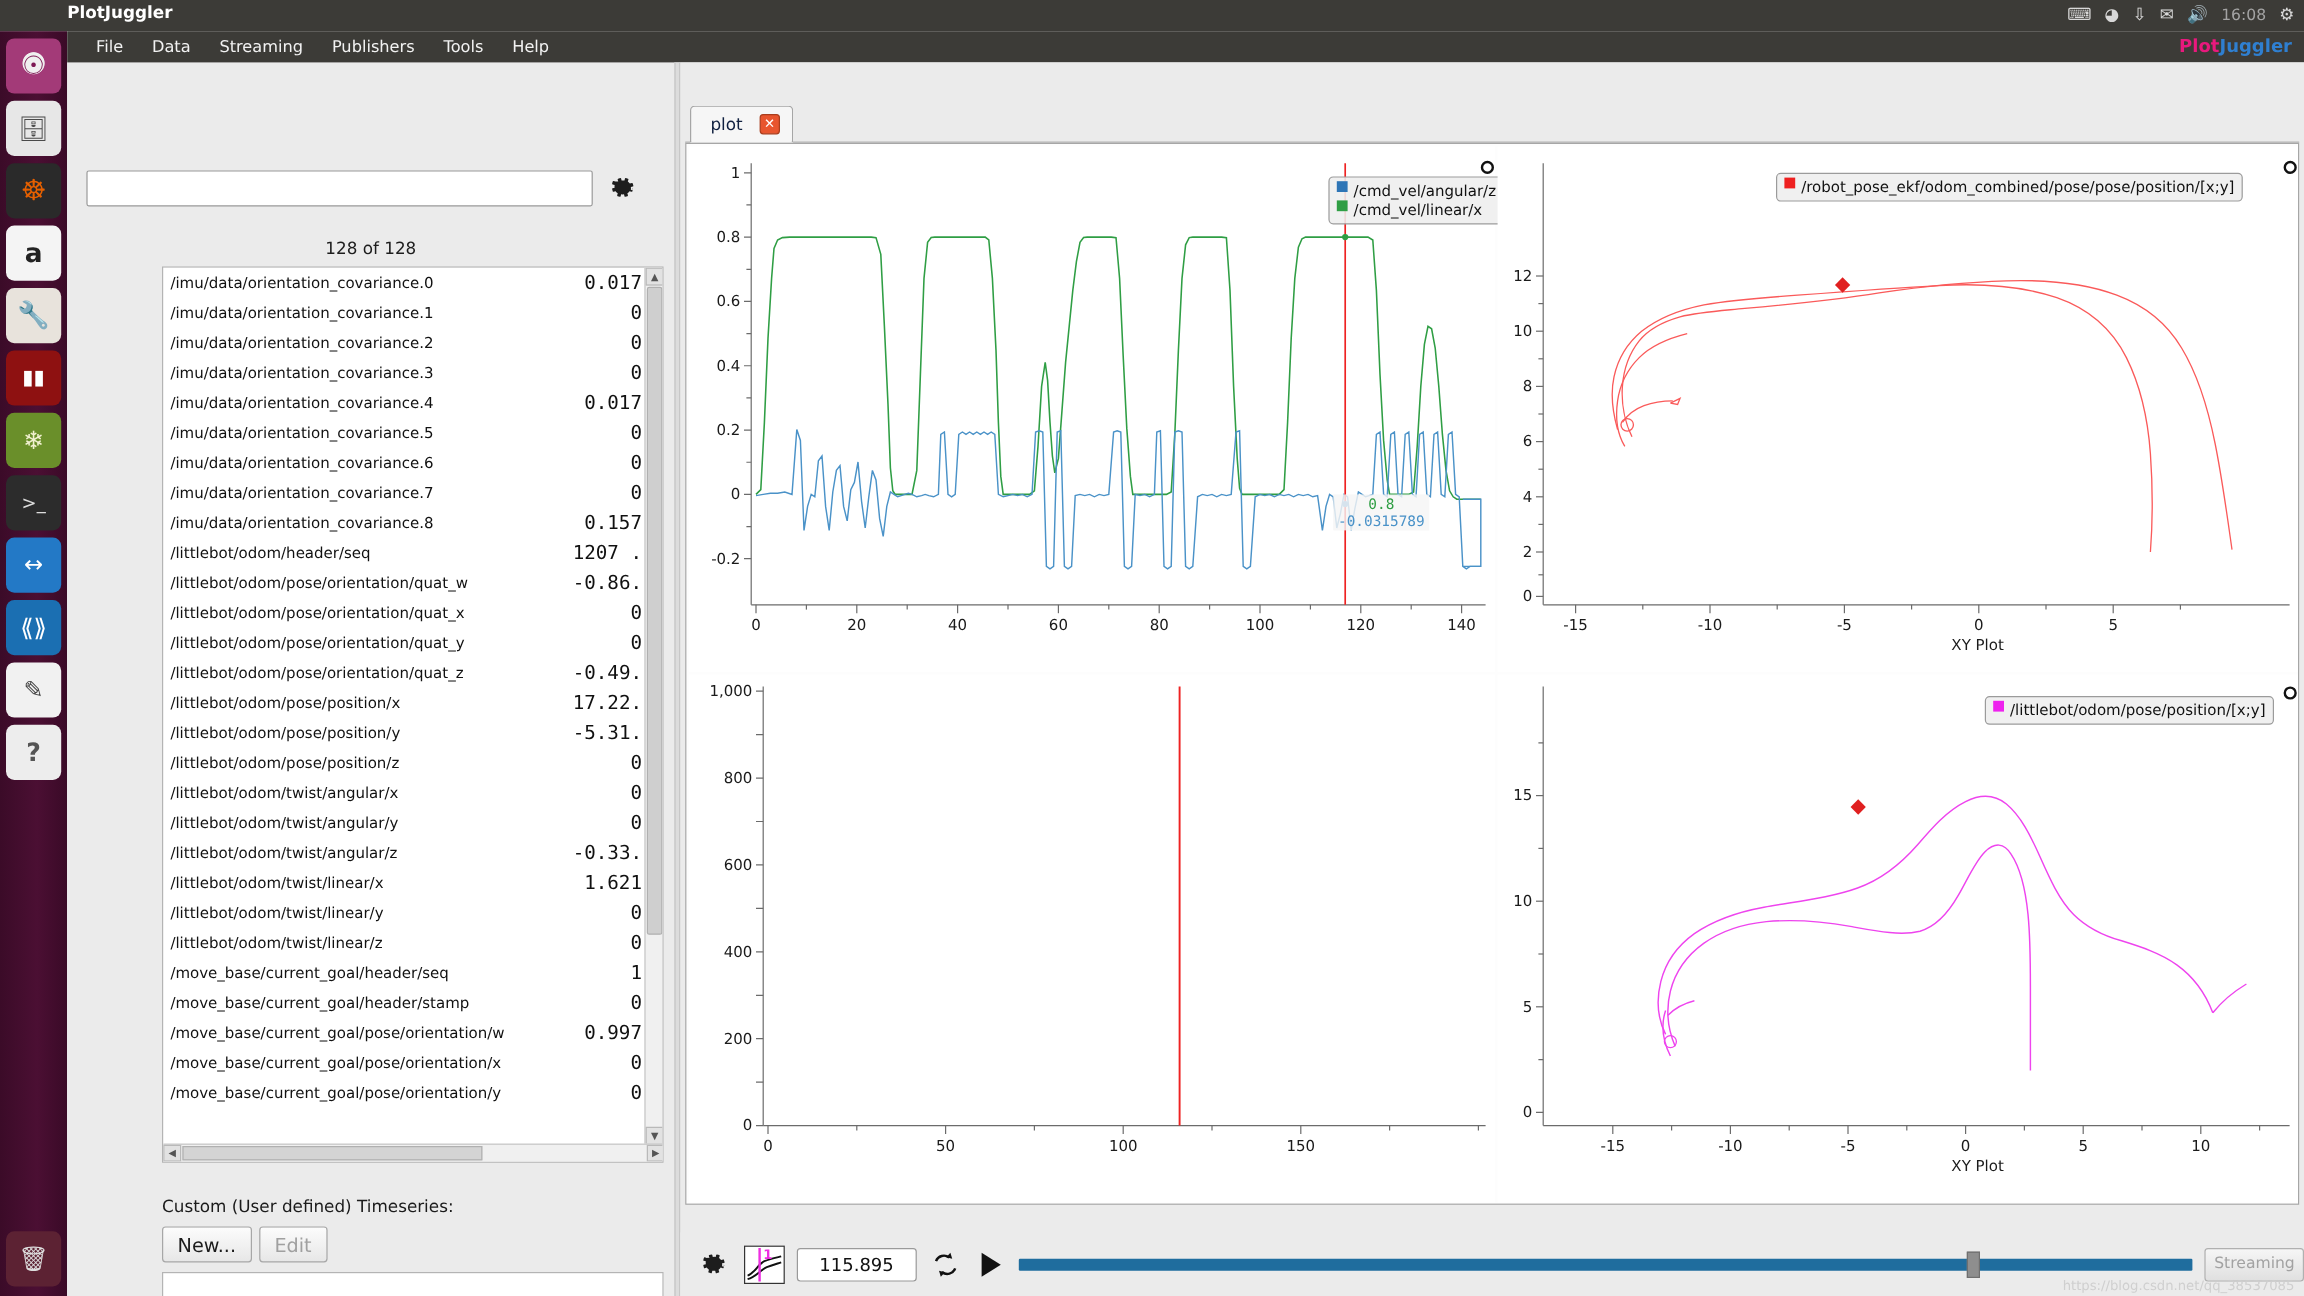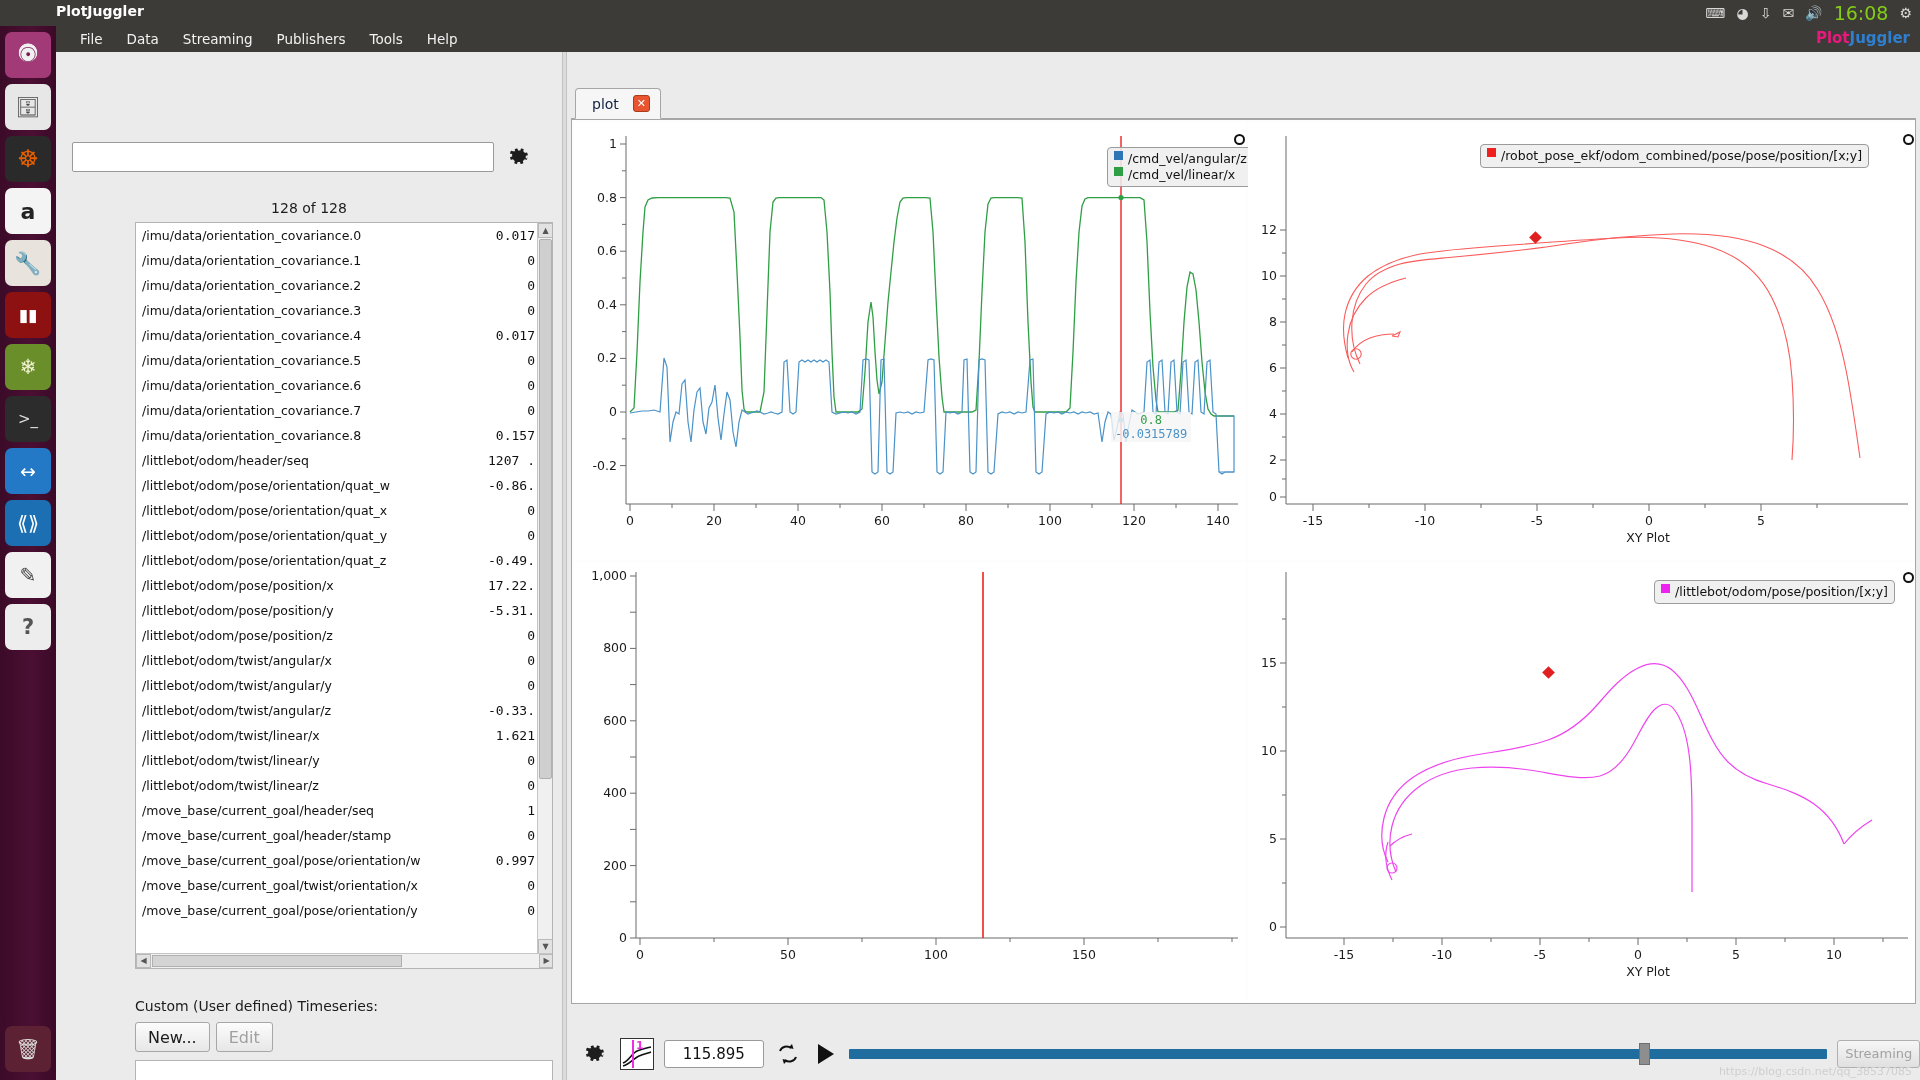--- a/index.html
+++ b/index.html
@@ -20,21 +20,21 @@
   #titlebar .apptitle {
     position: absolute; left: 56px; top: 3px;
     font-size: 14px; font-weight: bold; color: #ffffff;
   }
   #tray {
     position: absolute; right: 8px; top: 2px;
     display: flex; align-items: center; gap: 11px;
     font-size: 13px; color: #e6e6e6;
   }
   #tray .tray-ico { font-size: 14px; line-height: 22px; opacity: .92; }
-  #clock { font-size: 19px; color: #84cc16; }
+  #clock { font-size: 13px; color: #a3a3a3; }
 
   
   #launcher {
     position: absolute; left: 0; top: 26px; width: 56px; height: 1054px;
     background: linear-gradient(to right,#3b0b28,#4b0f33 55%,#3a0a27);
   }
   .dockitem {
     position: absolute; left: 5px; width: 46px; height: 46px;
     border-radius: 7px;
     display: flex; align-items: center; justify-content: center;
@@ -104,21 +104,21 @@
   .trow {
     position: relative;
     height: 25px; line-height: 25px;
     font-size: 12.5px; color: #111;
     padding-left: 6px;
     white-space: nowrap;
   }
   .trow .tval {
     position: absolute; right: 17px; top: 0;
     font-family: "DejaVu Sans Mono", "Liberation Mono", monospace;
-    font-size: 13px; color: #111;
+    font-size: 16px; color: #111;
   }
   
   #vscroll {
     position: absolute; right: 0; top: 0; width: 15px; height: 731px;
     background: #f0f0f0; border-left: 1px solid #c6c6c6;
   }
   #vscroll .arrow {
     position: absolute; left: 0; width: 15px; height: 15px;
     background: #e2e2e2; border: 1px solid #b9b9b9;
     font-size: 8px; text-align: center; line-height: 13px; color: #555;
@@ -379,21 +379,21 @@
           <div class="trow"><span>/littlebot/odom/pose/position/z</span><span class="tval">0</span></div>
           <div class="trow"><span>/littlebot/odom/twist/angular/x</span><span class="tval">0</span></div>
           <div class="trow"><span>/littlebot/odom/twist/angular/y</span><span class="tval">0</span></div>
           <div class="trow"><span>/littlebot/odom/twist/angular/z</span><span class="tval">-0.33.</span></div>
           <div class="trow"><span>/littlebot/odom/twist/linear/x</span><span class="tval">1.621</span></div>
           <div class="trow"><span>/littlebot/odom/twist/linear/y</span><span class="tval">0</span></div>
           <div class="trow"><span>/littlebot/odom/twist/linear/z</span><span class="tval">0</span></div>
           <div class="trow"><span>/move_base/current_goal/header/seq</span><span class="tval">1</span></div>
           <div class="trow"><span>/move_base/current_goal/header/stamp</span><span class="tval">0</span></div>
           <div class="trow"><span>/move_base/current_goal/pose/orientation/w</span><span class="tval">0.997</span></div>
-          <div class="trow"><span>/move_base/current_goal/twist/orientation/x</span><span class="tval">0</span></div>
+          <div class="trow"><span>/move_base/current_goal/pose/orientation/x</span><span class="tval">0</span></div>
           <div class="trow"><span>/move_base/current_goal/pose/orientation/y</span><span class="tval">0</span></div>
         </div>
 
       <div id="vscroll">
         <div class="arrow" style="top:0;">▲</div>
         <div class="thumb"></div>
         <div class="arrow" style="bottom:0;">▼</div>
       </div>
       <div id="hscroll">
         <div class="harrow" style="left:0;">◀</div>

